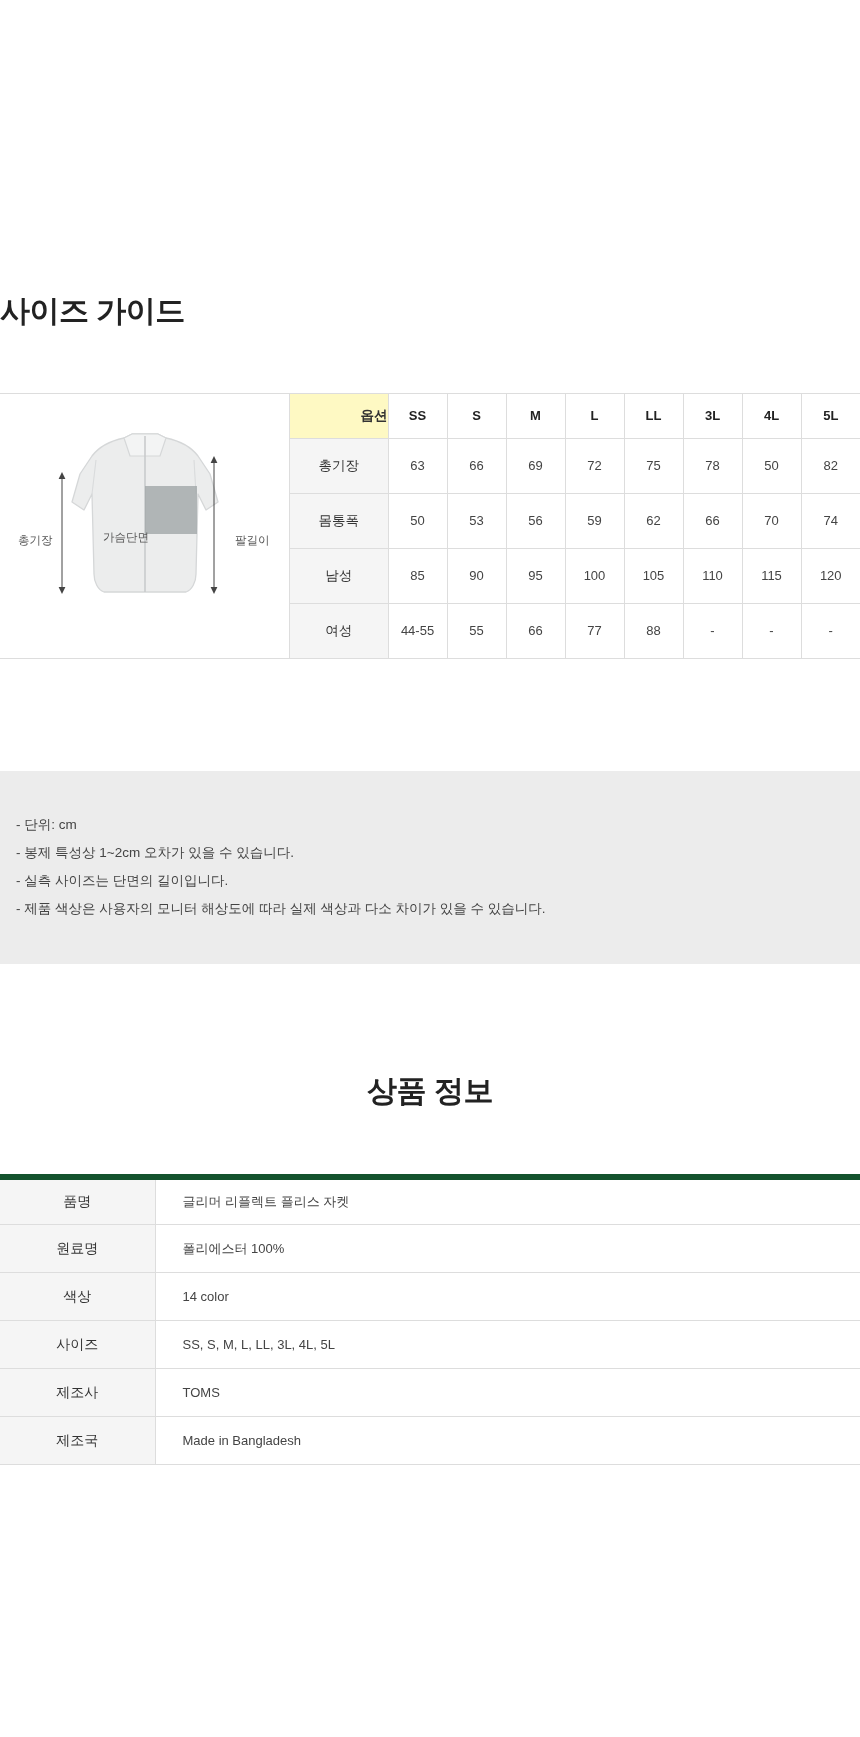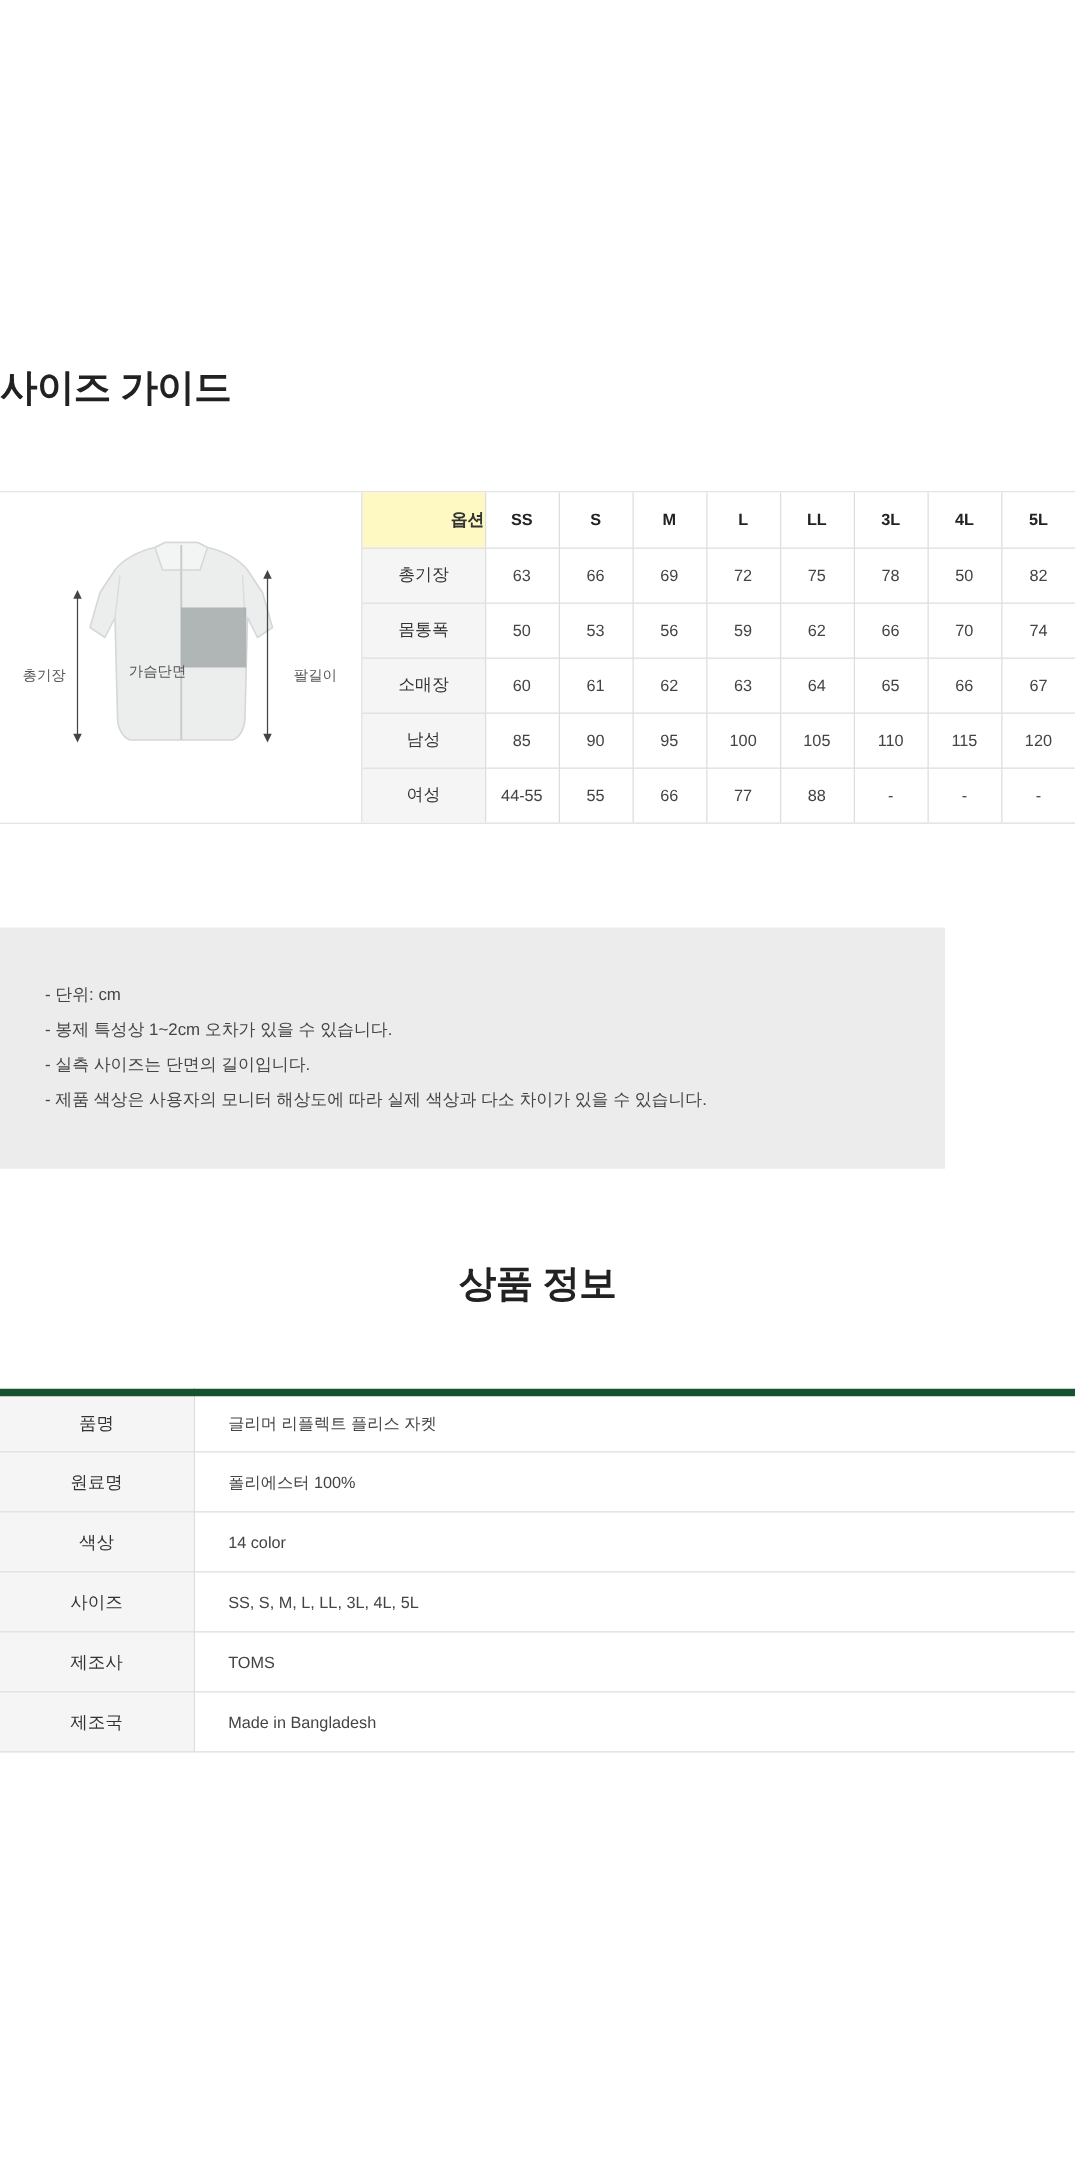--- a/index.html
+++ b/index.html
@@ -101,43 +101,43 @@
   }
   .size-table thead th.colhead {
     background: #ffffff;
     font-weight: bold;
     color: #222222;
     font-size: 13px;
   }
 
   
   .notes {
-    margin-top: 83px;
-    width: 756px;
+    margin-top: 112px;
+    width: 860px;
     background: #ececec;
-    padding: 44px 36px 44px 36px;
+    padding: 44px 36px 44px 16px;
     min-height: 164px;
   }
   .notes p {
     margin: 0 0 7px 0;
     font-size: 13.5px;
     color: #444444;
     line-height: 1.55;
   }
   .notes p:last-child { margin-bottom: 0; }
 
   
   .product-title {
     text-align: center;
     font-size: 30px;
     font-weight: bold;
     color: #222222;
     letter-spacing: -0.5px;
     margin: 0;
-    padding-top: 78px;
+    padding-top: 112px;
     line-height: 1;
   }
 
   .info-table {
     margin-top: 68px;
     width: 860px;
     border-collapse: collapse;
     border-top: 6px solid #14532d;
   }
   .info-table th {
@@ -233,31 +233,20 @@
           <td>50</td>
           <td>53</td>
           <td>56</td>
           <td>59</td>
           <td>62</td>
           <td>66</td>
           <td>70</td>
           <td>74</td>
         </tr>
         <tr>
-          <th class="rowhead">소매장</th>
-          <td>60</td>
-          <td>61</td>
-          <td>62</td>
-          <td>63</td>
-          <td>64</td>
-          <td>65</td>
-          <td>66</td>
-          <td>67</td>
-        </tr>
-        <tr>
           <th class="rowhead">남성</th>
           <td>85</td>
           <td>90</td>
           <td>95</td>
           <td>100</td>
           <td>105</td>
           <td>110</td>
           <td>115</td>
           <td>120</td>
         </tr>

